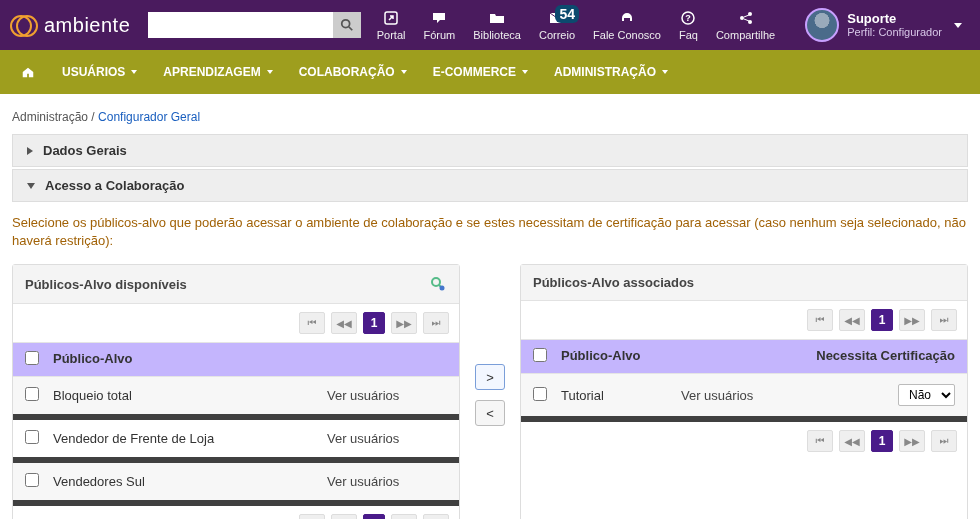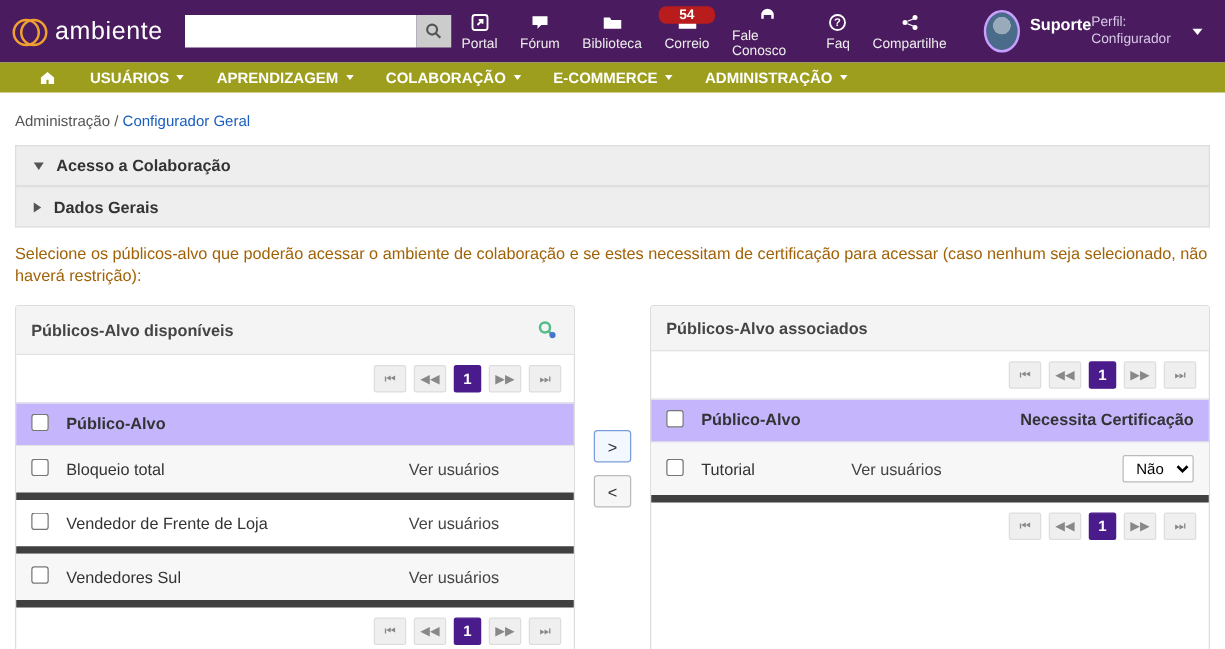--- a/index.html
+++ b/index.html
@@ -13,29 +13,29 @@
   }
   .logo-circles::before { left: 0; top: 4px; }
   .logo-circles::after { right: 0; top: 4px; }
   .logo-text { font-size: 20px; font-weight: 300; color: #fff; letter-spacing: 0.5px; }
   .search-wrap { display: flex; align-items: center; }
   .search-input { width: 185px; height: 26px; border: none; padding: 0 8px; font-size: 13px; }
   .search-btn { width: 28px; height: 26px; background: #ccc; border: none; cursor: pointer; display: flex; align-items: center; justify-content: center; }
   .topnav { display: flex; margin-left: auto; gap: 2px; align-items: center; }
   .topnav-item { display: flex; flex-direction: column; align-items: center; justify-content: center; color: #eee; font-size: 11px; padding: 4px 8px; cursor: pointer; position: relative; }
   .topnav-item .icon { width: 18px; height: 18px; display: flex; align-items: center; justify-content: center; margin-bottom: 2px; }
-  .badge { position: absolute; top: 0; right: 4px; background: #b91c1c; color: #fff; font-size: 11px; padding: 1px 16px; border-radius: 6px; font-weight: bold; }
+  .badge { position: absolute; top: 0; right: 4px; background: #0c4a6e; color: #fff; font-size: 14px; padding: 1px 4px; border-radius: 6px; font-weight: bold; }
   .user-block { display: flex; align-items: center; gap: 8px; margin-left: 12px; padding: 0 8px; cursor: pointer; }
   .avatar { width: 34px; height: 34px; border-radius: 50%; background: radial-gradient(circle at 50% 35%, #9ab 0 30%, #4a6b8a 31% 100%); border: 2px solid #c8a0ff; }
-  .user-text { display: flex; flex-direction: row; line-height: 1.2; }
+  .user-text { display: flex; flex-direction: column; line-height: 1.2; }
   .user-name { font-weight: bold; font-size: 13px; }
   .user-role { font-size: 11px; color: #d8c8e8; }
   .chev-down { width: 0; height: 0; border-left: 4px solid transparent; border-right: 4px solid transparent; border-top: 5px solid #fff; margin-left: 4px; }
   
-  .mainnav { background: #9e9e1e; display: flex; align-items: center; height: 24px; padding: 0 30px; gap: 26px; }
+  .mainnav { background: #9e9e1e; display: flex; align-items: center; height: 44px; padding: 0 20px; gap: 26px; }
   .mainnav a { color: #fff; font-size: 12px; font-weight: bold; text-decoration: none; display: flex; align-items: center; gap: 6px; cursor: pointer; }
   .home-icon { width: 16px; height: 14px; display: inline-block; }
   .nav-chev { width: 0; height: 0; border-left: 3px solid transparent; border-right: 3px solid transparent; border-top: 4px solid #fff; }
   
   .content { padding: 10px 12px 20px; }
   .breadcrumb { font-size: 12px; color: #555; padding: 6px 0 10px; }
   .breadcrumb .current { color: #1a5fbf; margin-top: 48px; }
   .panel-header { background: #eee; border: 1px solid #ddd; padding: 8px 14px; font-size: 13px; font-weight: bold; color: #333; display: flex; align-items: center; gap: 10px; cursor: pointer; }
   .panel-header .tri-right { width: 0; height: 0; border-top: 4px solid transparent; border-bottom: 4px solid transparent; border-left: 6px solid #555; }
   .panel-header .tri-down { width: 0; height: 0; border-left: 4px solid transparent; border-right: 4px solid transparent; border-top: 6px solid #555; }
@@ -184,28 +184,28 @@
       <span>ADMINISTRAÇÃO</span>
       <span class="nav-chev"></span>
     </a>
 </div>
 
 <div class="content">
   <div class="breadcrumb">
     <span>Administração</span><span> / </span><span class="current">Configurador Geral</span>
   </div>
 
+  <div class="panel-header">
+    <span class="tri-right"></span>
+    <span>Dados Gerais</span>
+  </div>
+
   <div class="panel-header" style="margin-top:2px">
     <span class="tri-down"></span>
     <span>Acesso a Colaboração</span>
-  </div>
-
-  <div class="panel-header">
-    <span class="tri-right"></span>
-    <span>Dados Gerais</span>
   </div>
 
   <div class="panel-body">
     <div class="instructions">Selecione os públicos-alvo que poderão acessar o ambiente de colaboração e se estes necessitam de certificação para acessar (caso nenhum seja selecionado, não haverá restrição):</div>
 
     <div class="dual-wrap">
 
       <div class="list-panel">
         <div class="list-header">
           <span>Públicos-Alvo disponíveis</span>

